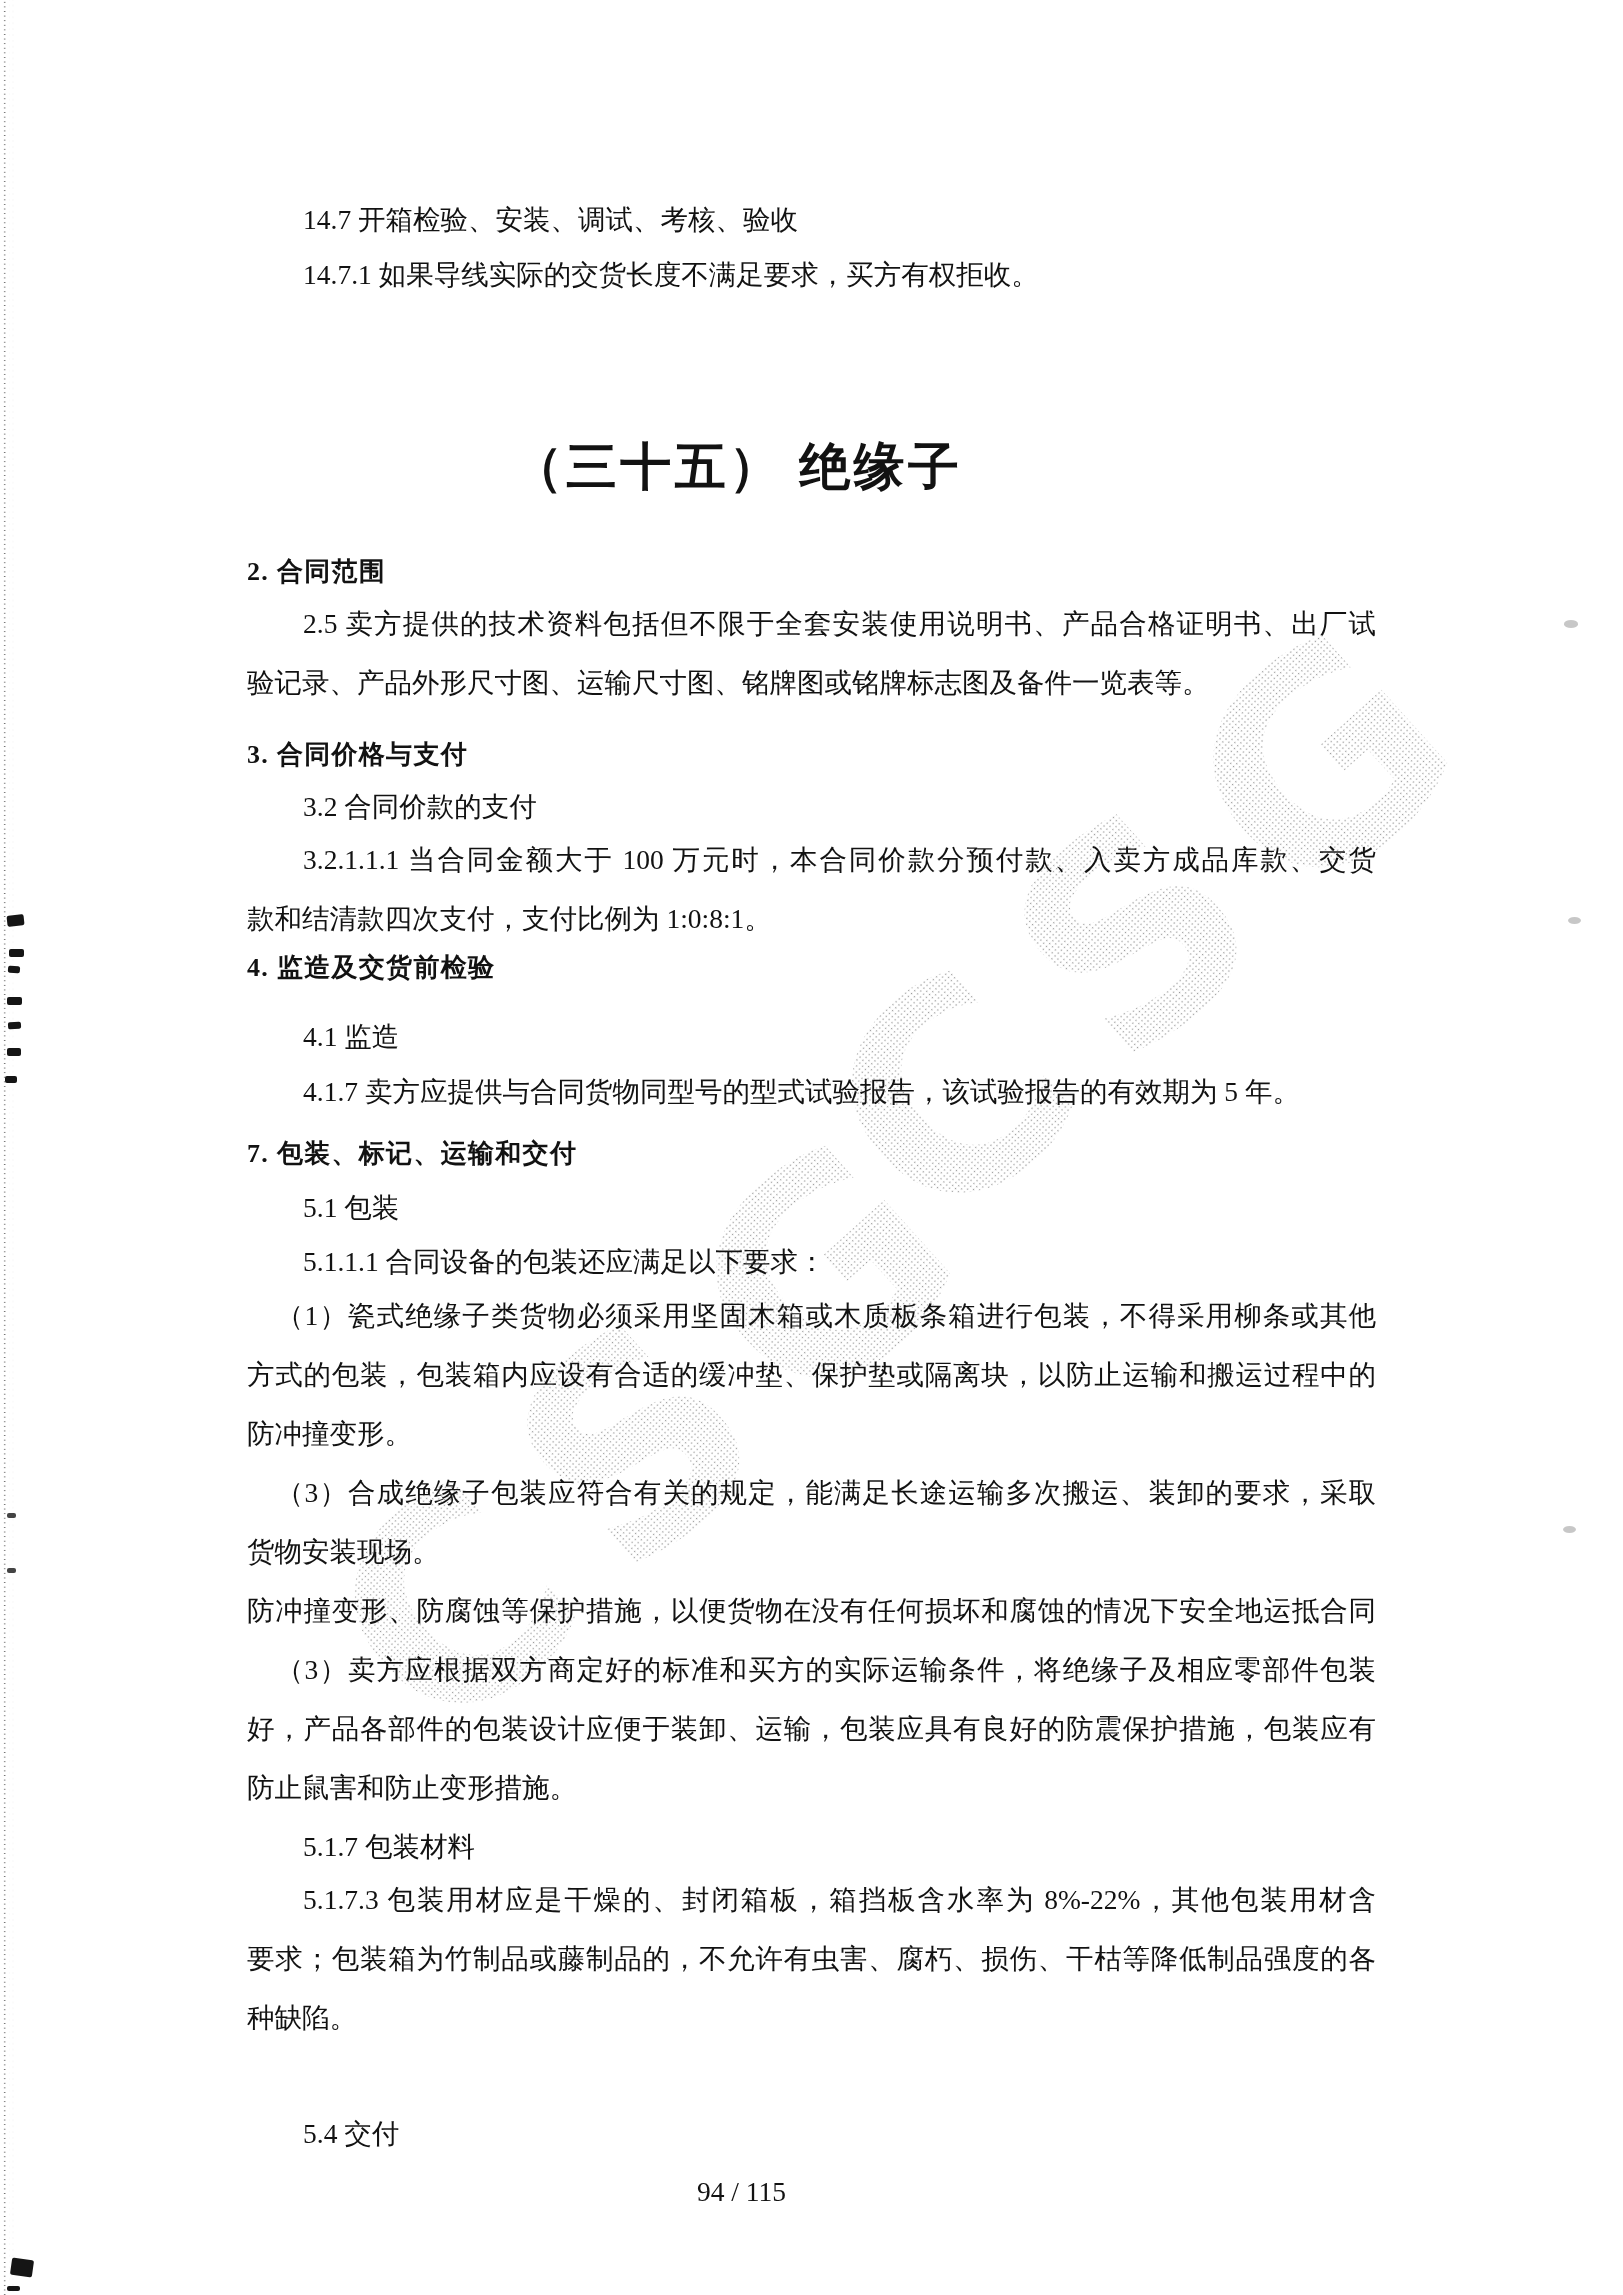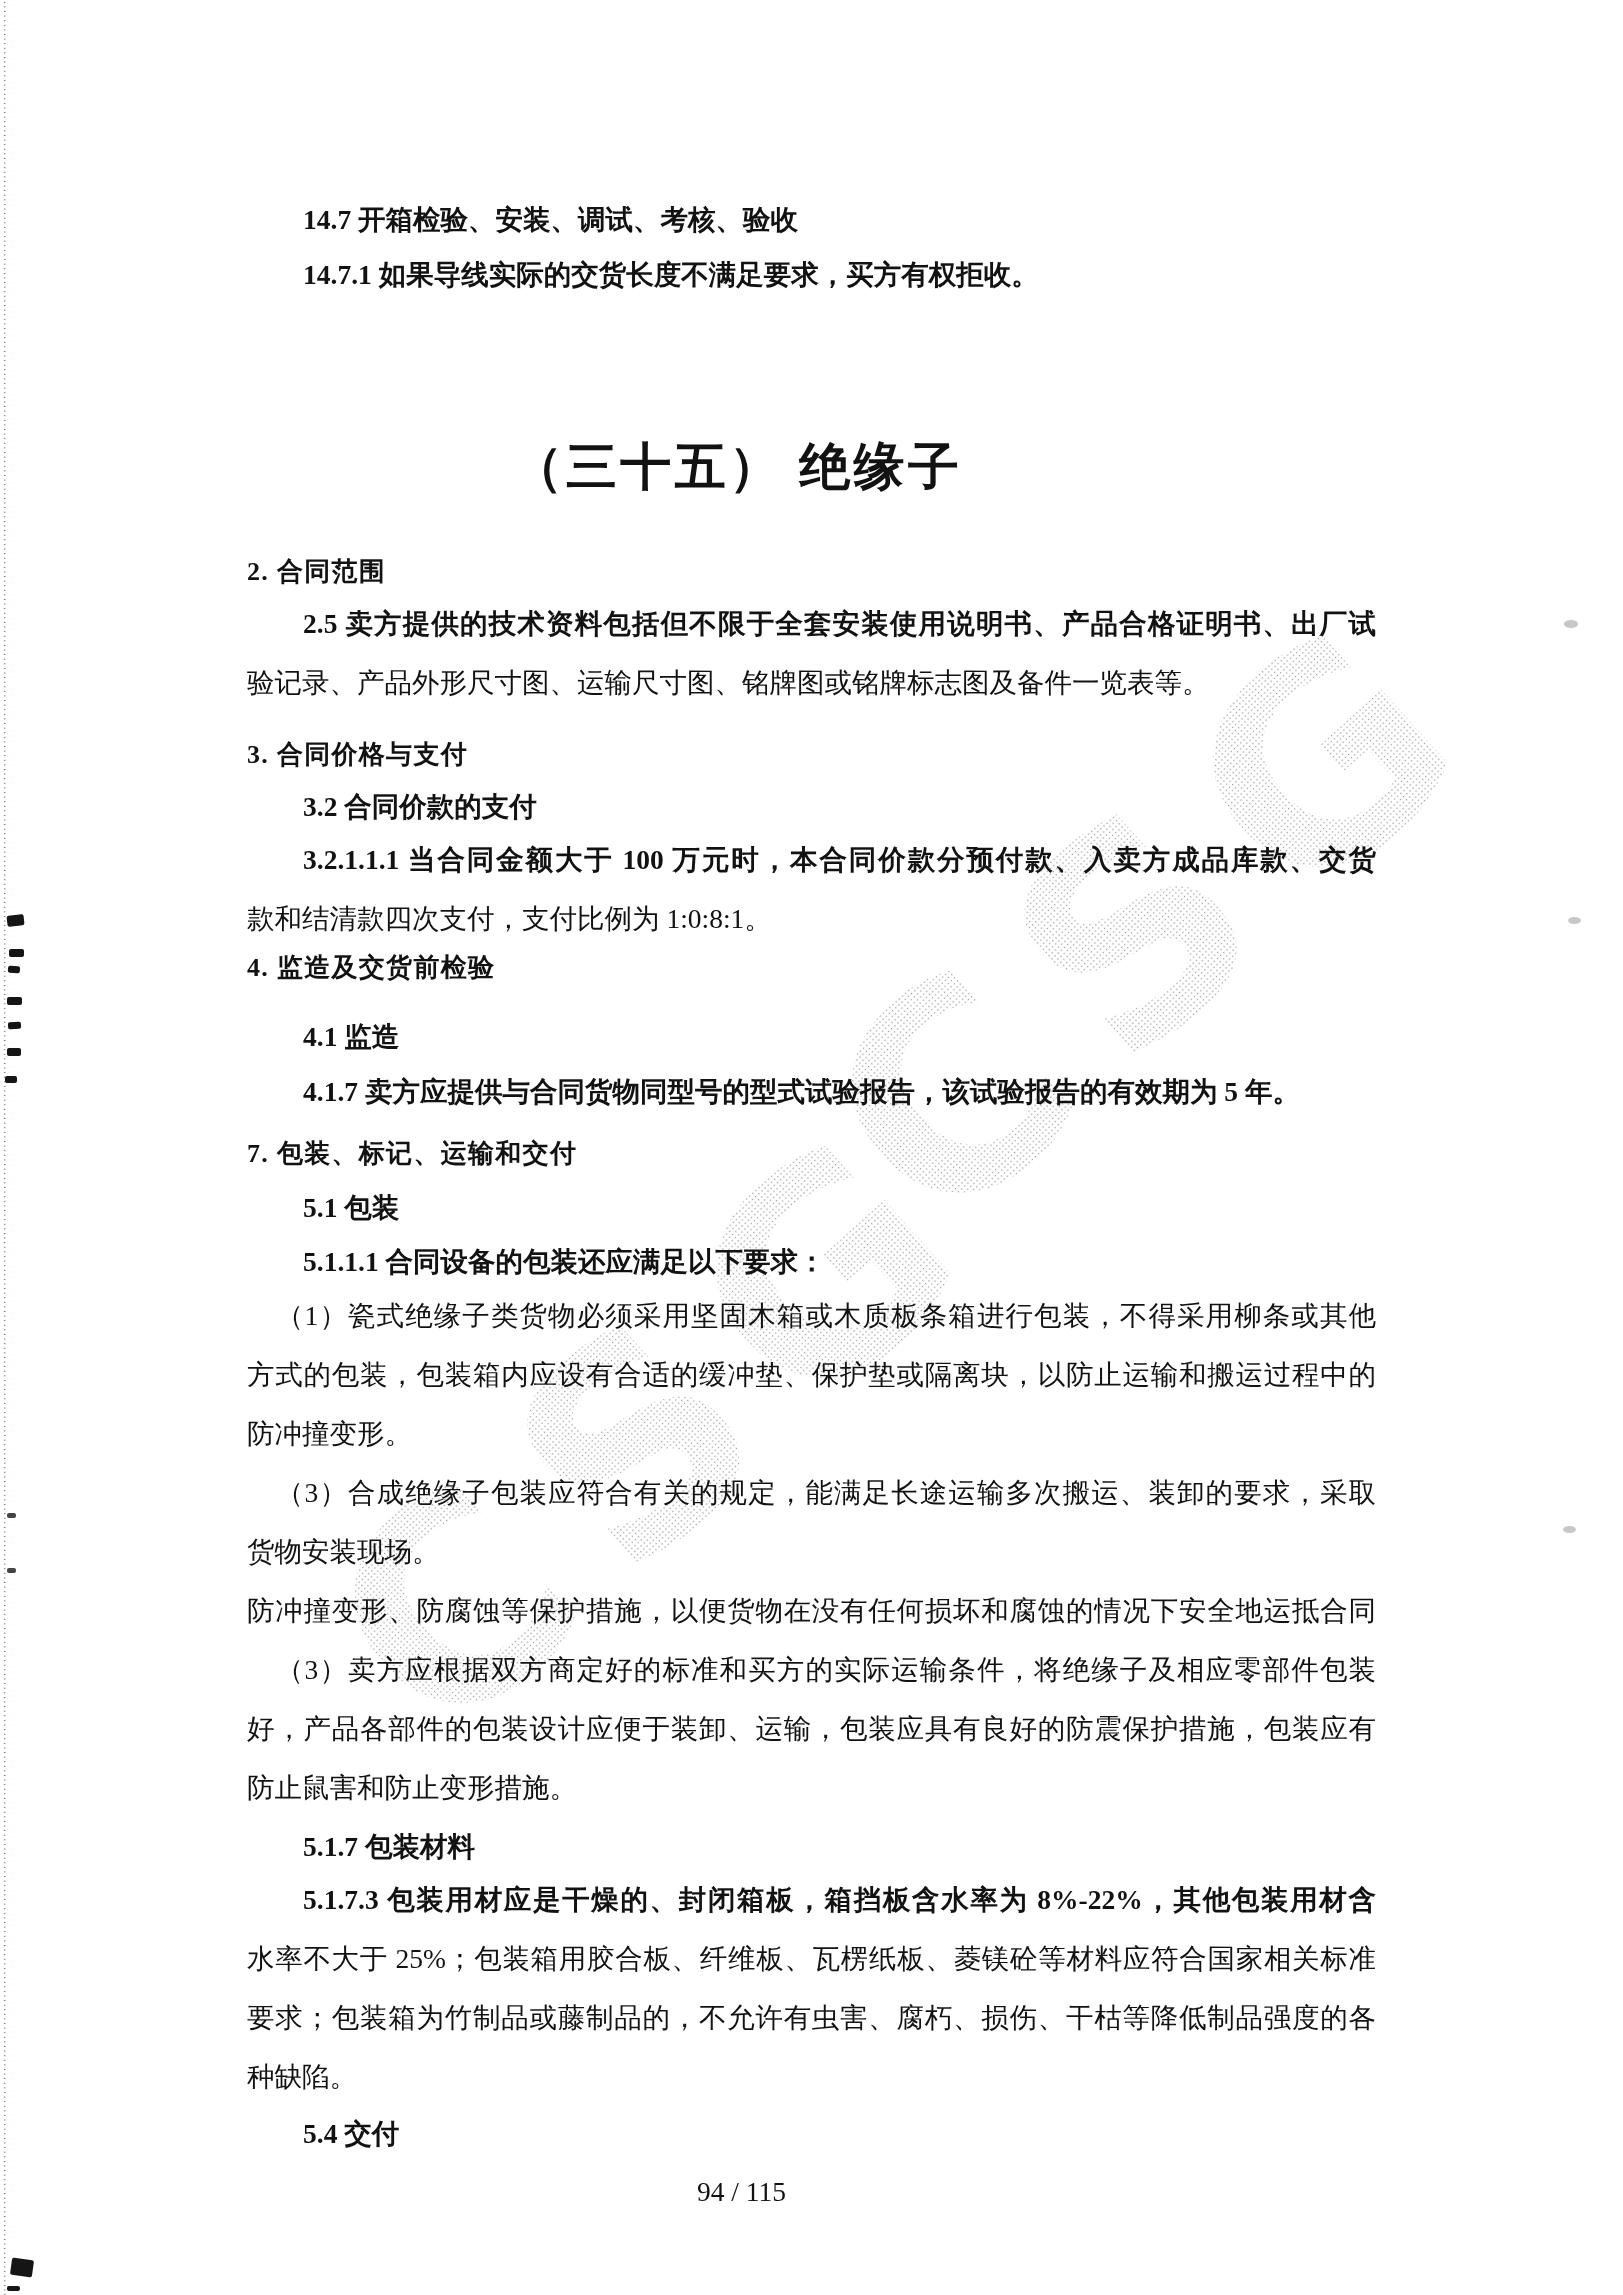--- a/index.html
+++ b/index.html
@@ -30,21 +30,21 @@
   .spec{position:absolute;background:rgba(0,0,0,.22);border-radius:50%;pointer-events:none;}
   
   .wm{position:absolute;left:0;top:0;pointer-events:none;}
   
   .para{
     position:absolute;left:247px;width:1129px;
     font-size:27.5px;line-height:59px;
   }
   .ln{height:59px;}
   .ln.fill{text-align:justify;text-align-last:justify;}
-  .ln.ind2{text-indent:56px;font-weight:bold;}
+  .ln.ind2{text-indent:56px;}
   .ln.ind1{text-indent:29px;}
   .h .ln{font-weight:bold;font-size:26px;letter-spacing:1.3px;}
   .title{
     position:absolute;left:0;top:431px;width:1474px;
     text-align:center;font-size:51px;font-weight:bold;
     line-height:73px;letter-spacing:3.3px;
   }
   .footer{
     position:absolute;left:0;top:2171px;width:1483px;
     text-align:center;font-size:27.5px;line-height:42px;
@@ -156,21 +156,20 @@
     <div class="ln fill">好，产品各部件的包装设计应便于装卸、运输，包装应具有良好的防震保护措施，包装应有</div>
     <div class="ln">防止鼠害和防止变形措施。</div>
   </div>
 
   <div class="para" style="top:1817px">
     <div class="ln ind2">5.1.7 包装材料</div>
   </div>
 
   <div class="para" style="top:1870px">
     <div class="ln fill ind2">5.1.7.3 包装用材应是干燥的、封闭箱板，箱挡板含水率为 8%-22%，其他包装用材含</div>
-    <div class="ln fill">水率不大于 25%；包装箱用胶合板、纤维板、瓦楞纸板、菱镁砼等材料应符合国家相关标准</div>
     <div class="ln fill">要求；包装箱为竹制品或藤制品的，不允许有虫害、腐朽、损伤、干枯等降低制品强度的各</div>
     <div class="ln">种缺陷。</div>
   </div>
 
   <div class="para" style="top:2104px">
     <div class="ln ind2">5.4 交付</div>
   </div>
 
   <div class="footer">94 / 115</div>
 

